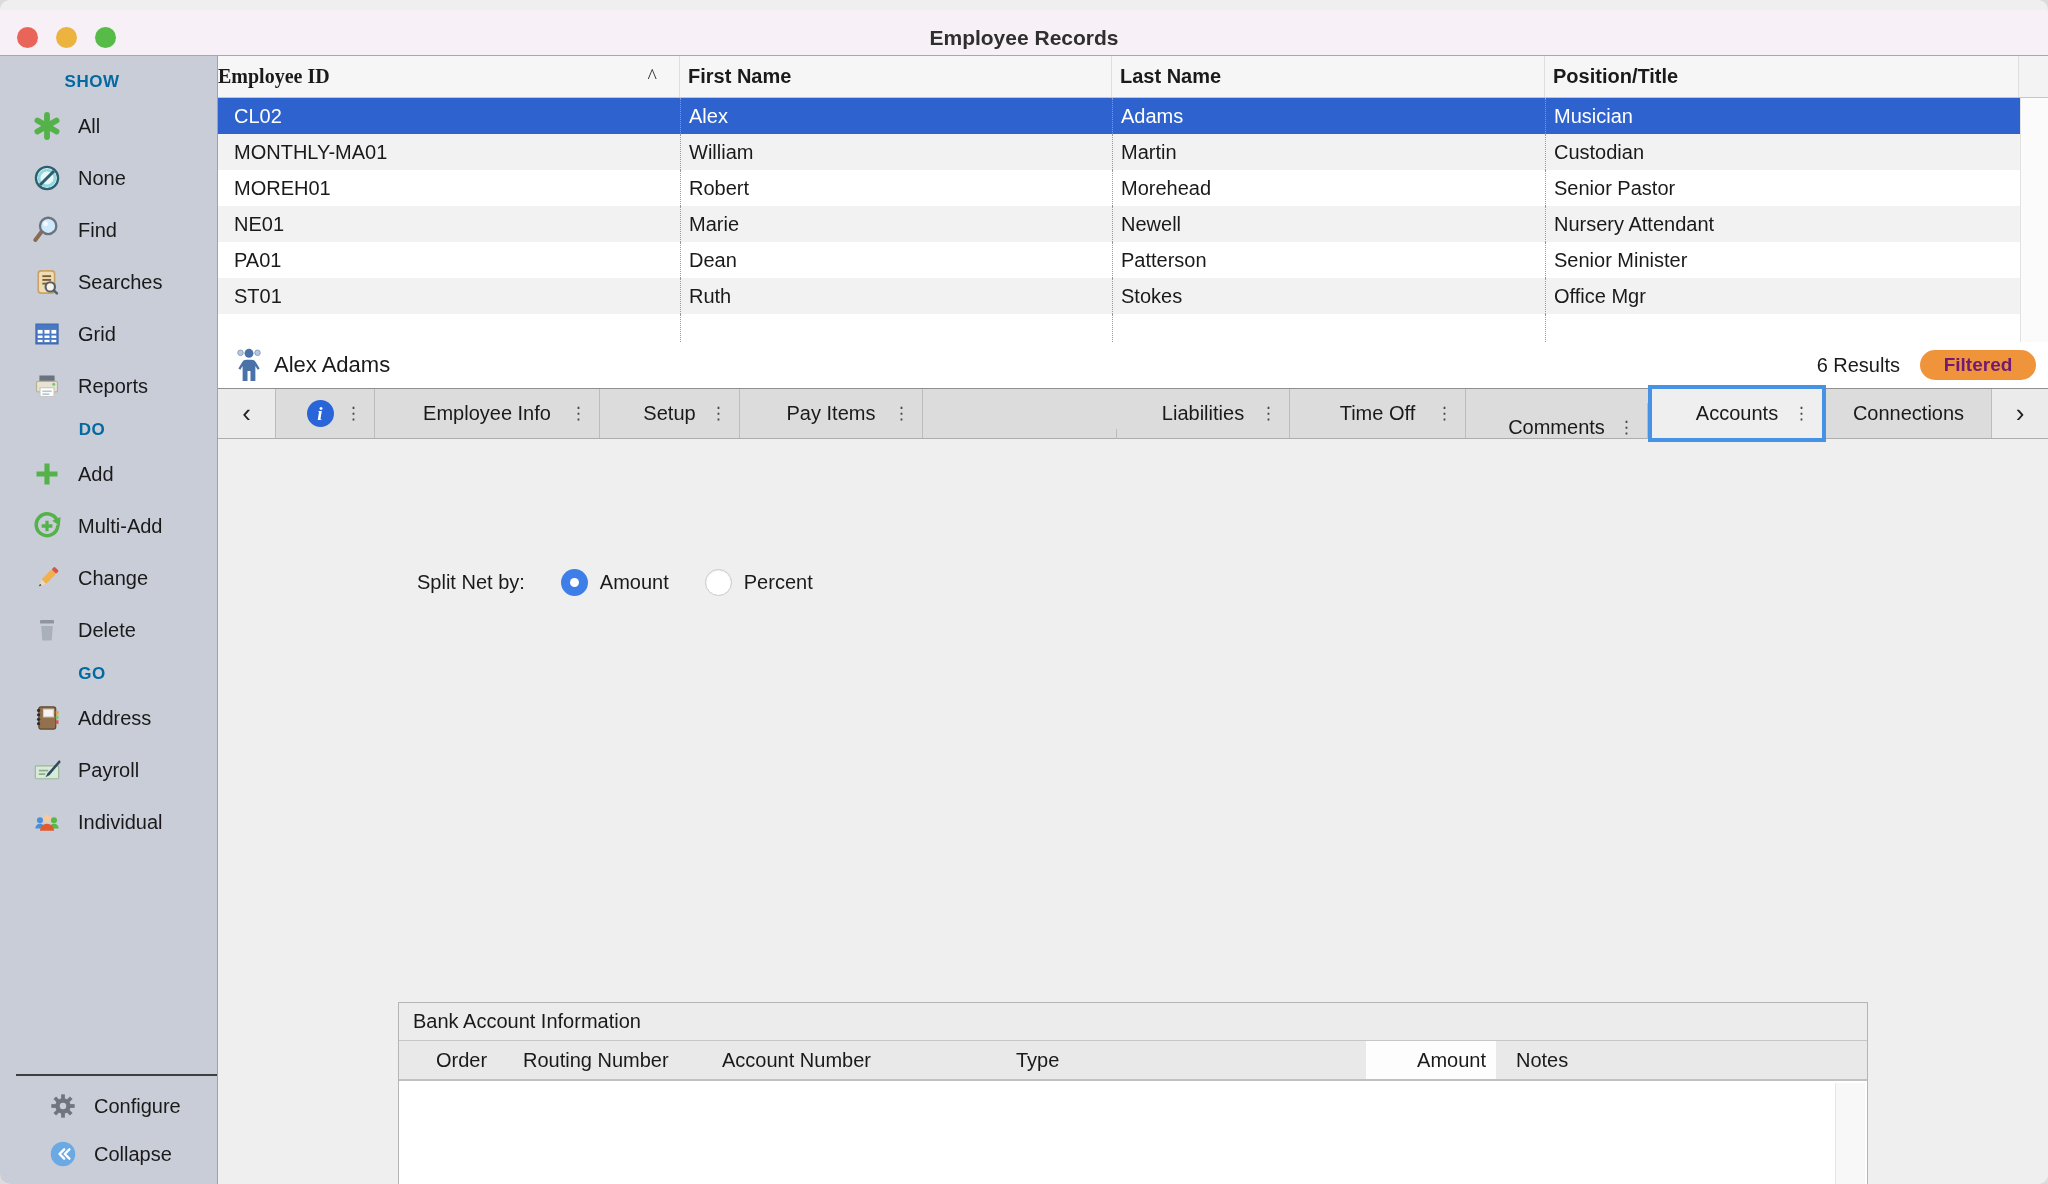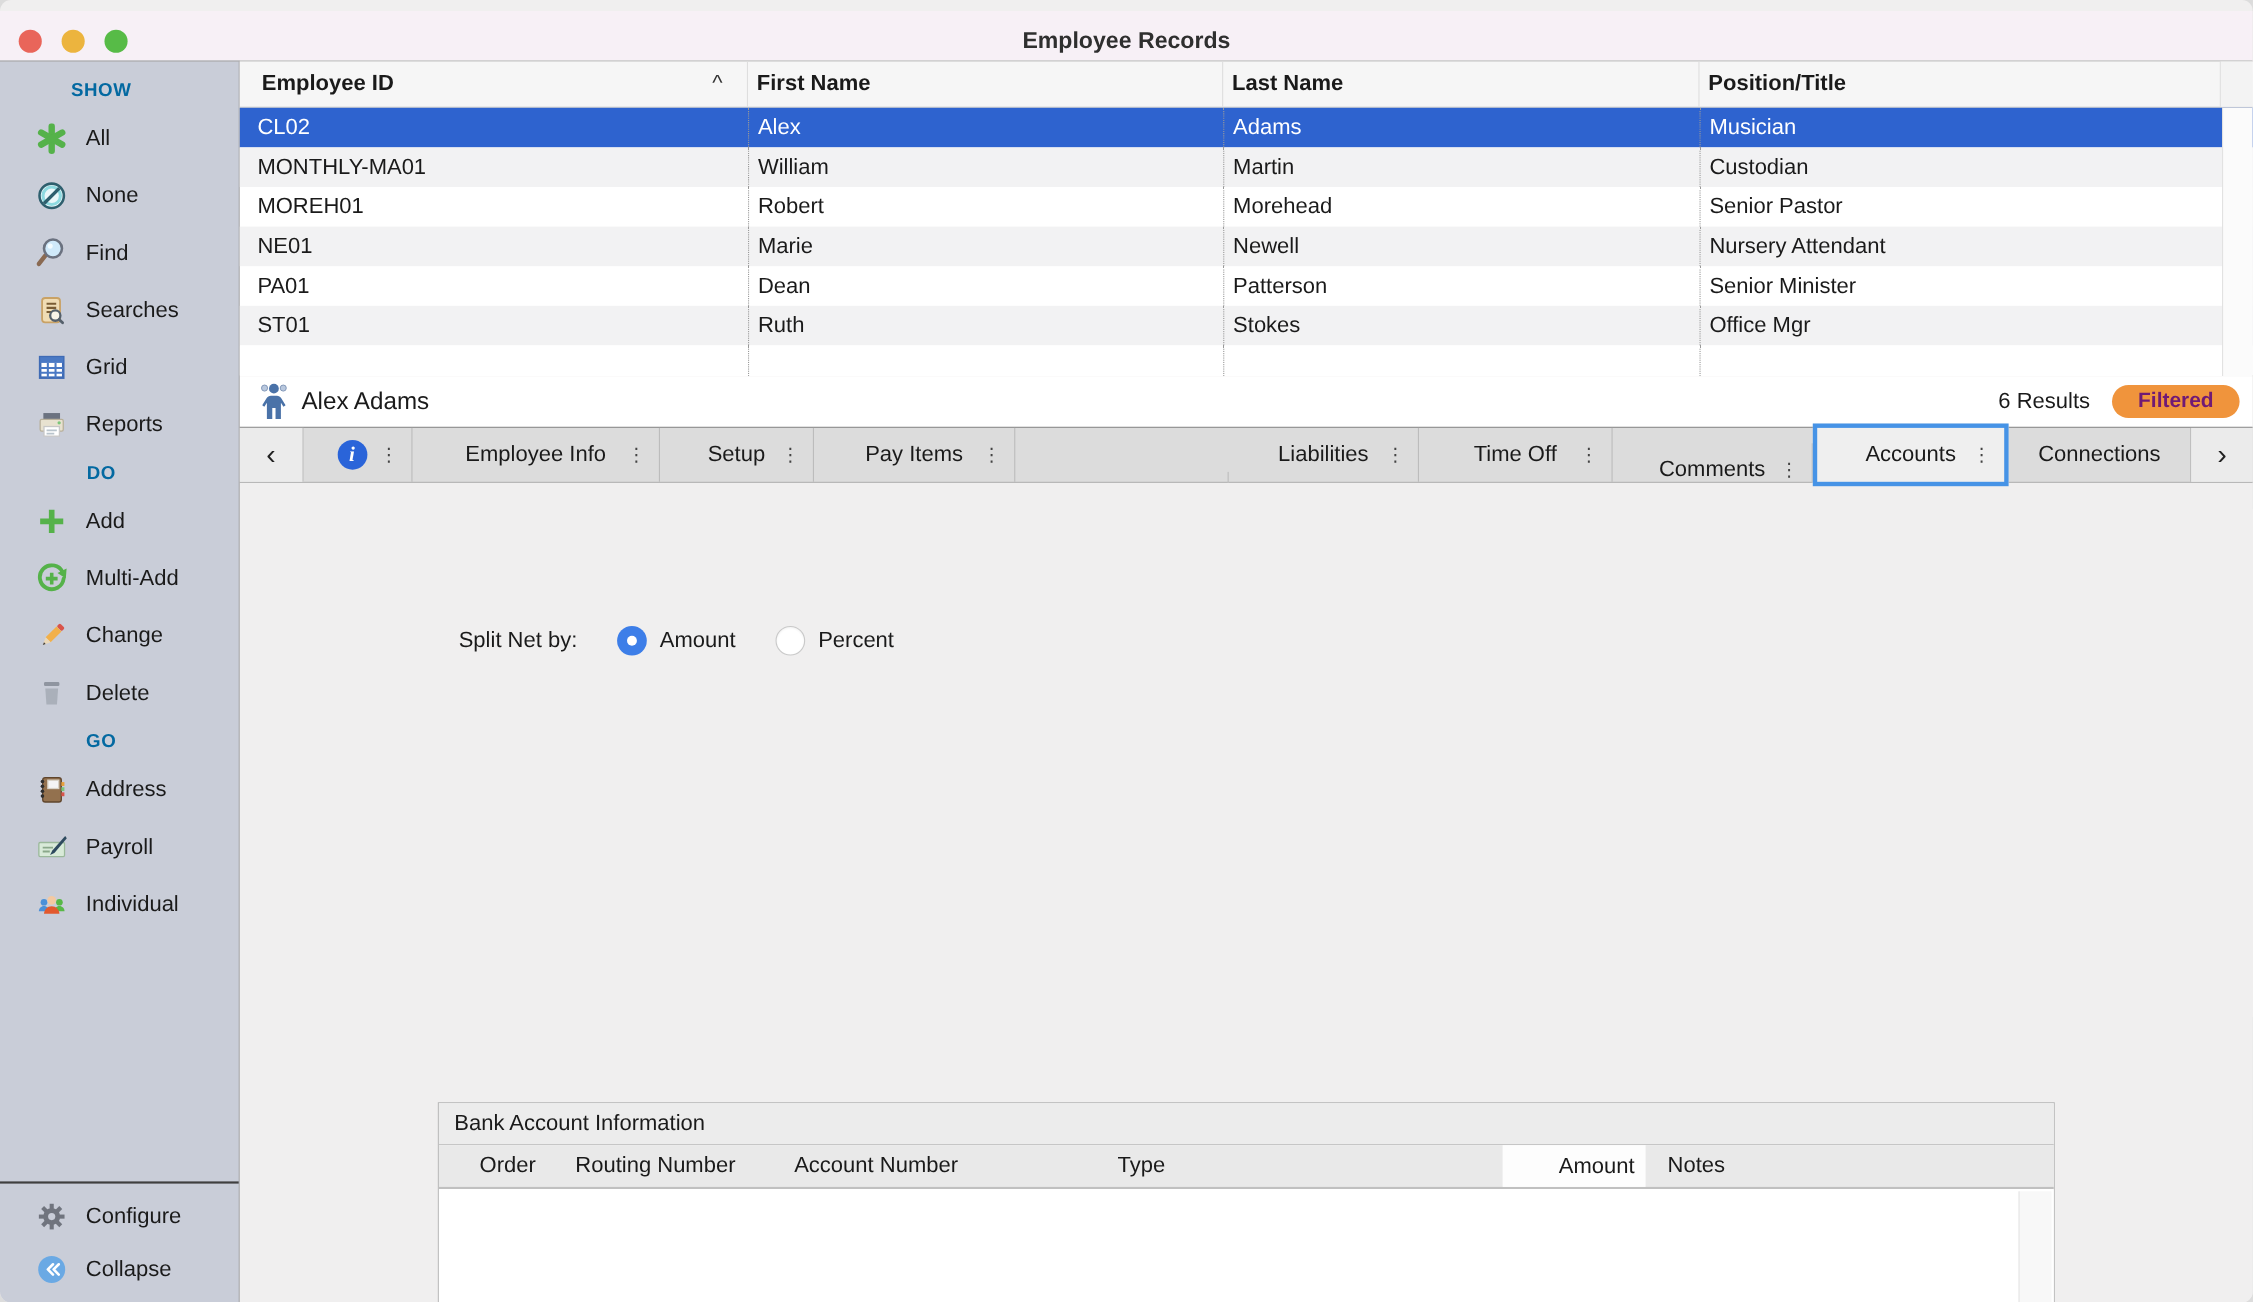--- a/index.html
+++ b/index.html
@@ -19,33 +19,33 @@
 
   
   .sidebar{position:absolute;left:0;top:55px;bottom:0;width:218px;background:var(--sidebar_bg,#c9cdd8);
            border-top:1px solid #a9a9a9;border-right:1px solid #a2a2a2;}
   .section-header{height:36px;width:184px;display:flex;align-items:center;justify-content:center;
                   color:#0369a1;font-weight:bold;font-size:17px;letter-spacing:.5px;}
   .section-header.first{margin-top:8px;}
   .side-item{height:52px;display:flex;align-items:center;padding-left:32px;gap:16px;font-size:20px;cursor:default;}
   .side-icon{width:30px;height:30px;flex:none;display:flex;align-items:center;justify-content:center;}
   .side-icon svg{width:28px;height:28px;}
-  .sidebar-footer{position:absolute;left:0;right:0;bottom:4px;border-top:2px solid #3f3f3f;padding:6px 0 2px 0;}
+  .sidebar-footer{position:absolute;left:16px;right:0;bottom:4px;border-top:2px solid #3f3f3f;padding:6px 0 2px 0;}
   .sidebar-footer .side-item{height:48px;}
 
   
   .main{position:absolute;left:218px;top:55px;right:0;bottom:0;}
 
   
   .emp-table{position:absolute;left:0;top:0;width:1830px;height:287px;background:#fff;
              border-top:1px solid #a9a9a9;border-bottom:1px solid #9a9a9a;}
   .thead{display:flex;height:42px;background:#f6f6f6;border-bottom:1px solid #c6c6c6;}
   .th{display:flex;align-items:center;font-weight:bold;font-size:20px;padding-left:8px;
       border-right:1px solid #dedede;position:relative;}
-  .th.c1{padding-left:20px;}
+  .th.c1{padding-left:0;font-family:Liberation Serif, serif;}
   .c1{width:462px;} .c2{width:432px;} .c3{width:433px;} .c4{width:474px;}
   .th-scroll{width:29px;border-right:none;background:#f3f3f3;}
   .sort{position:absolute;right:22px;font-weight:normal;color:#333;font-size:20px;}
   .tbody{position:relative;height:244px;}
   .tr{display:flex;height:36px;font-size:20px;}
   .tr .td{display:flex;align-items:center;padding-left:8px;overflow:hidden;white-space:nowrap;}
   .tr .td.c1{padding-left:16px;}
   .tr .td.c2,.tr .td.c3,.tr .td.c4{border-left:1px dotted #999;}
   .tr:nth-child(even){background:#f2f2f3;}
   .tr.selected{background:var(--selection_blue,#2e63cf);color:#fff;}

